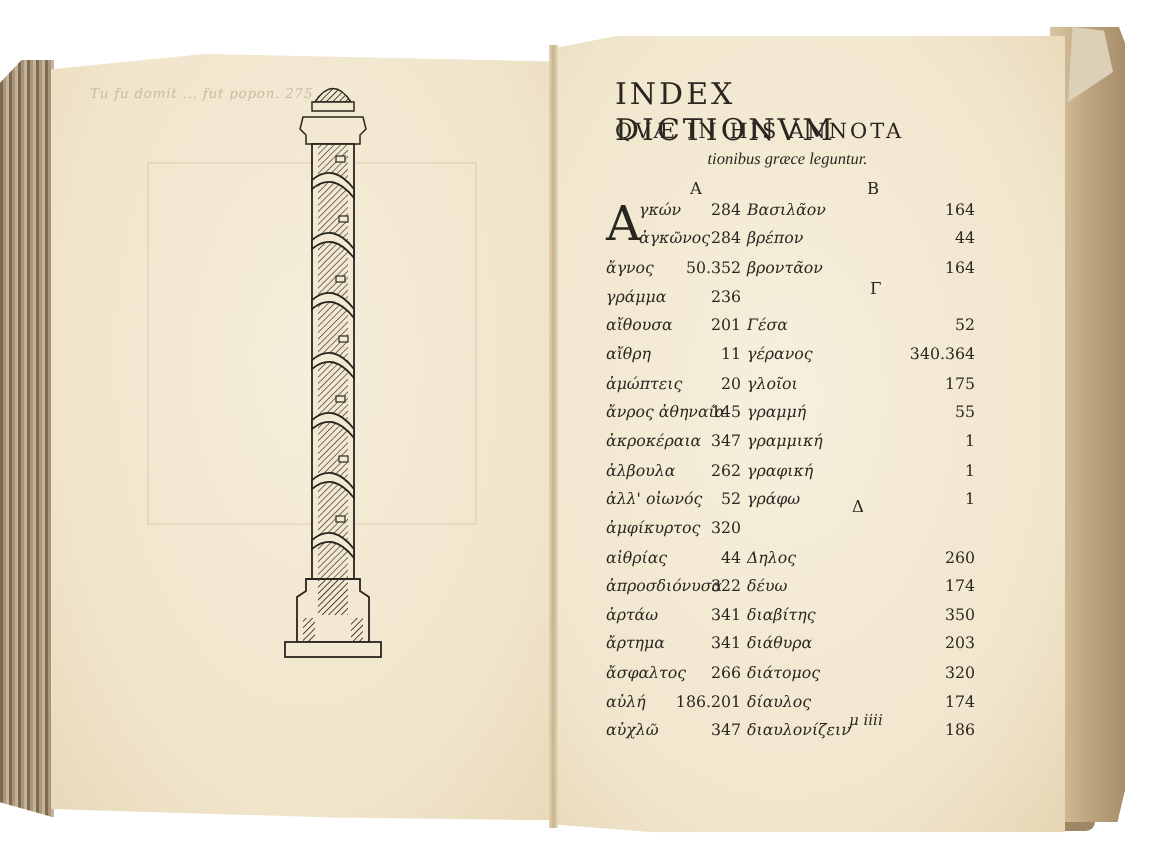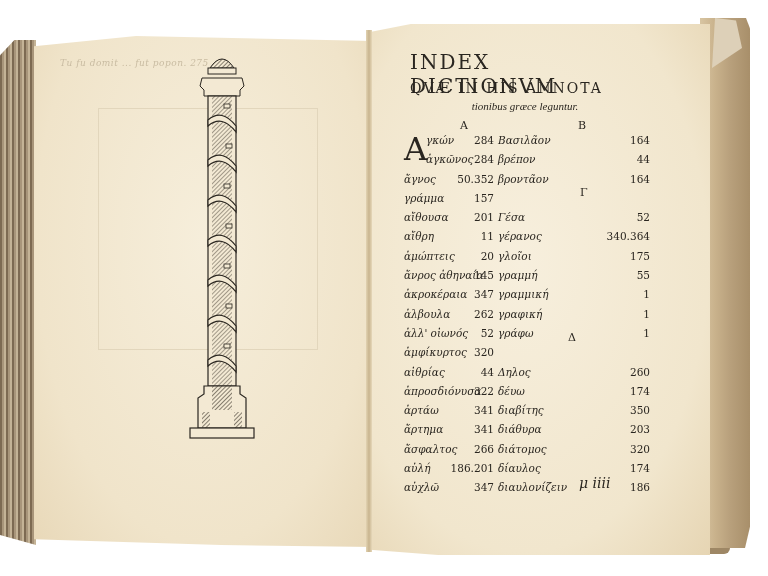--- a/index.html
+++ b/index.html
@@ -43,21 +43,21 @@
   .title3 { left:410px; top:100px; width:230px; text-align:center; font-size:11px; font-style:italic;font-family:Liberation Serif, serif; }
   .letter-head { position:absolute; font-size:11px; color:#2a2620; }
   .rows { position:absolute; left:404px; top:134px; width:250px; }
   .row { position:relative; height:19.3px; font-size:10.5px; color:#2a2620; white-space:nowrap; }
   .row span { position:absolute; top:0; }
   .c1 { left:0; font-style:italic; }
   .c2 { right:160px; text-align:left; }
   .c3 { left:94px; font-style:italic; }
   .c4 { right:4px; text-align:left; }
   .big-a { position:absolute; left:404px; top:133px; font-size:32px; line-height:32px; color:#2a2620; }
-  .signature { position:absolute; left:566px; top:475px; font-size:14px; color:#2a2620; font-style:italic;margin-left:13px; }
+  .signature { position:absolute; left:566px; top:475px; font-size:10px; color:#2a2620; font-style:italic; }
   .rows .row:first-child .c1, .rows .row:nth-child(2) .c1 { left:22px; }
 </style>
 </head>
 <body>
 
 <div class="book">
   <div class="left-edge"></div>
   <div class="right-edge"></div>
   <div class="right-flap"></div>
   <div class="bottom-shadow"></div>
@@ -136,21 +136,21 @@
         <span class="c4">44</span>
       </div>
     <div class="row">
         <span class="c1">ἄγνος</span>
         <span class="c2">50.352</span>
         <span class="c3">βροντᾶον</span>
         <span class="c4">164</span>
       </div>
     <div class="row">
         <span class="c1">γράμμα</span>
-        <span class="c2">157</span>
+        <span class="c2">236</span>
         <span class="c3"></span>
         <span class="c4"></span>
       </div>
     <div class="row">
         <span class="c1">αἴθουσα</span>
         <span class="c2">201</span>
         <span class="c3">Γέσα</span>
         <span class="c4">52</span>
       </div>
     <div class="row">

